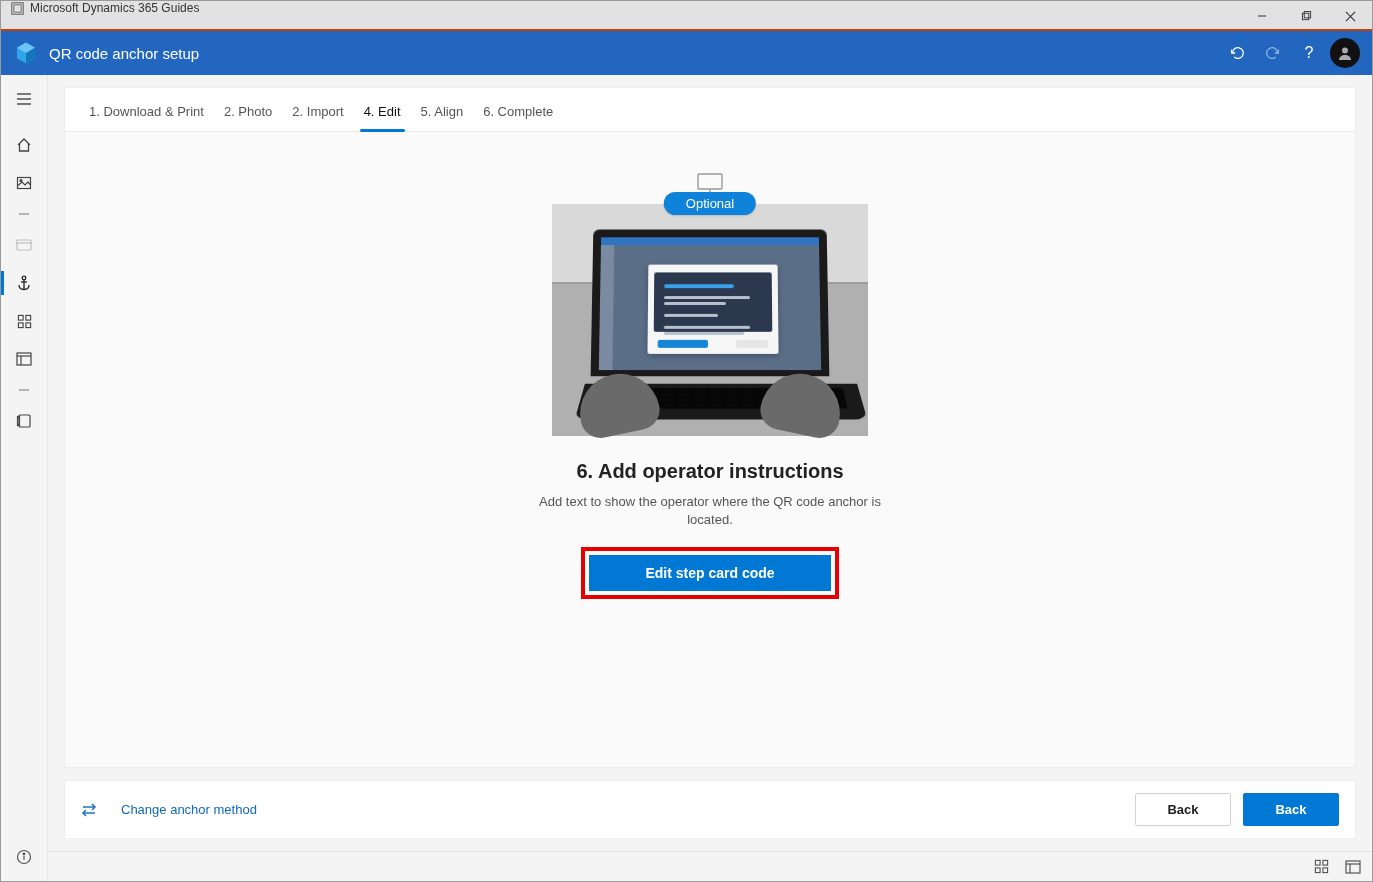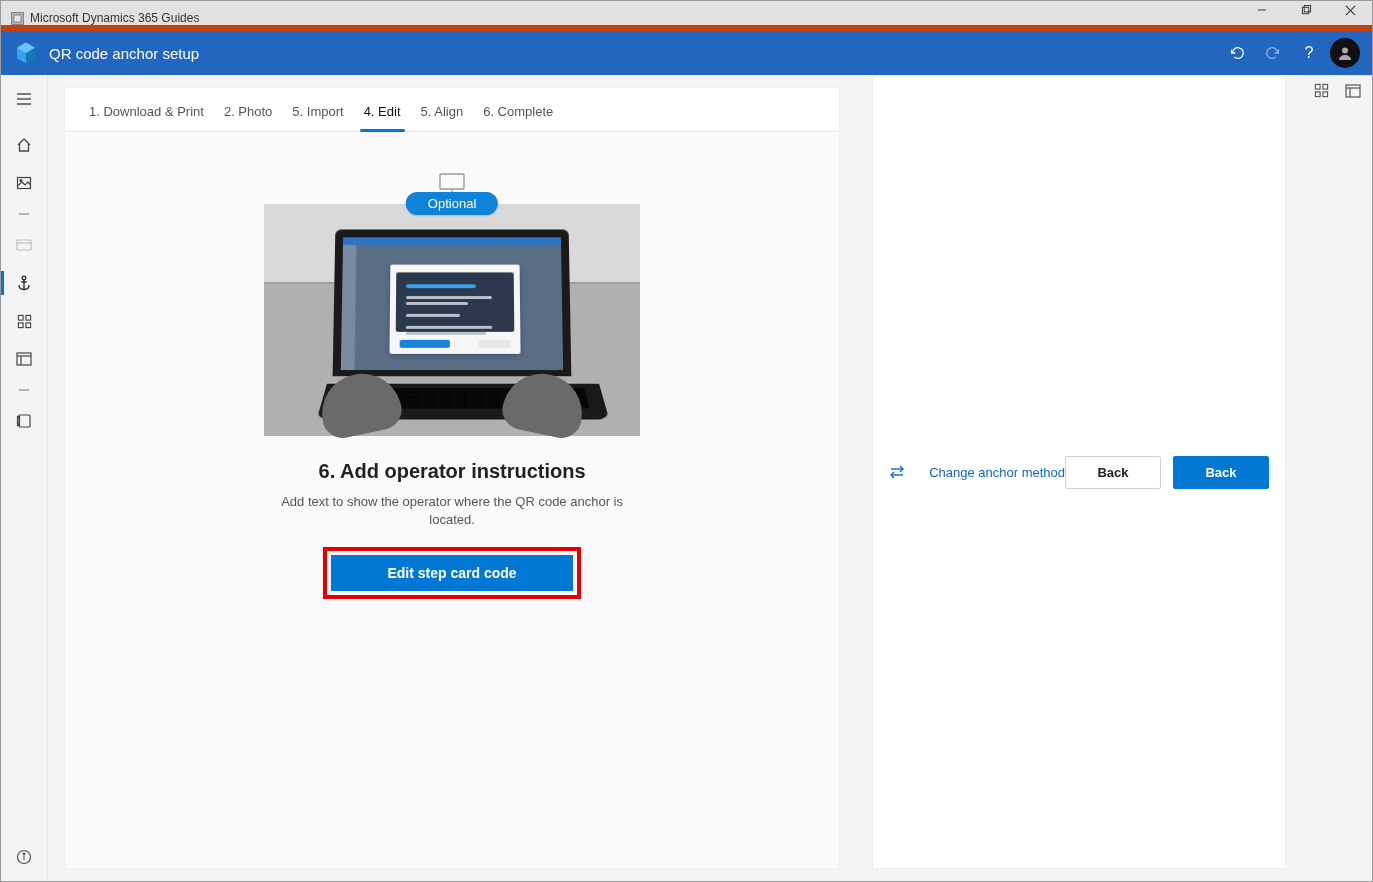--- a/index.html
+++ b/index.html
@@ -17,23 +17,23 @@
     border: 1px solid #9a9a9a;
     width: 1373px;
     height: 882px;
     display: flex;
     flex-direction: column;
     background: #f4f4f4;
   }
   .titlebar {
     height: 30px;
     background: #e2e2e2;
-    border-bottom: 6px solid #c2410c;
+    border-bottom: 2px solid #c2410c;
     display: flex;
-    align-items: flex-end;
+    align-items: flex-start;
     font-size: 12px;
     color: #333;
     position: relative;
   }
   .titlebar-left {
     display: flex; align-items: center; gap: 6px; padding-left: 10px;
   }
   .titlebar-center {
     position: absolute; left: 0; right: 0; text-align: center; pointer-events: none;
   }
@@ -93,20 +93,21 @@
   .leftnav-item.small { height: 22px; color:#888;}
   .leftnav-item.active::before{
     content:"";position:absolute;left:0;top:6px;bottom:6px;width:3px;background:#0078d4;
   }
   .leftnav-bottom{ margin-top:auto; margin-bottom:6px;}
 
   
   .main {
     flex:1 1 auto;
     display:flex;
+    flex-direction:column;
     background:#f4f4f4;
     position: relative;
   }
   .panel {
     margin: 12px 16px 12px 16px;
     background: #ffffff;
     flex: 1 1 auto;
     display:flex; flex-direction:column;
     border: 1px solid #eee;
     min-height: 0;
@@ -130,21 +131,21 @@
   }
   .content {
     flex:1 1 auto;
     display:flex;flex-direction:column;align-items:center;
     padding-top: 40px;
     overflow:auto;
     background:#fafafa;
   }
   .monitor-icon{ color:#8b8b8b; margin-bottom:8px;}
   .hero {
-    width: 376px; height: 232px; background:#4c1d95;
+    width: 316px; height: 232px; background:#4c1d95;
     border-radius: 2px; position:relative; overflow:visible;
     display:flex;align-items:flex-end;justify-content:center;
   }
   .badge-optional{
     position:absolute; top:-12px; left:50%; transform:translateX(-50%);
     background:#0f82d9; color:#fff; font-size:13px; font-weight:500;
     padding:4px 22px; border-radius:16px;
     box-shadow:0 1px 2px rgba(0,0,0,0.15);
     z-index:5;
   }
@@ -382,21 +383,21 @@
           </svg>
       </div>
     </div>
 
     <div class="main">
       <div class="panel">
 
         <div class="tabs">
           <div class="tab">1. Download &amp; Print</div>
           <div class="tab">2. Photo</div>
-          <div class="tab">5. Import</div>
+          <div class="tab">2. Import</div>
           <div class="tab active">4. Edit</div>
           <div class="tab">5. Align</div>
           <div class="tab">6. Complete</div>
         </div>
 
         <div class="content">
           <div class="monitor-icon">
             <svg width="28" height="24" viewBox="0 0 28 24" fill="none" stroke="#9a9a9a" stroke-width="1.4">
               <rect x="2" y="2" width="24" height="15" rx="1"></rect>
               <line x1="10" y1="21" x2="18" y2="21"></line>

